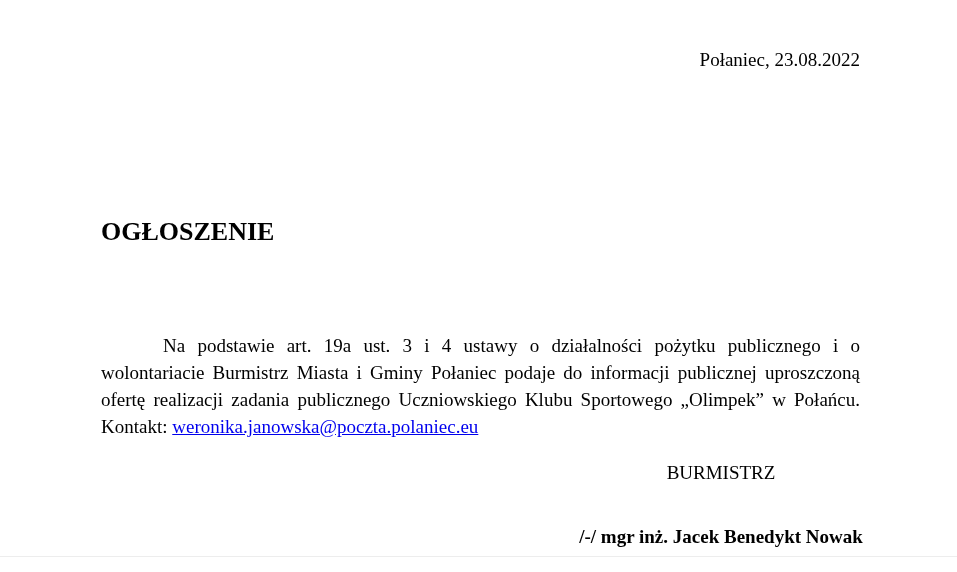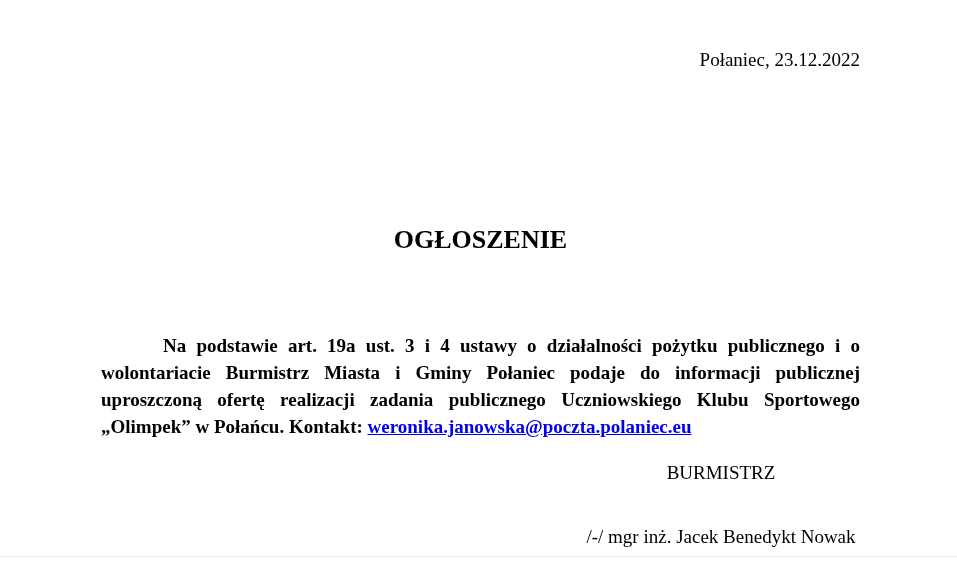--- a/index.html
+++ b/index.html
@@ -23,38 +23,37 @@
     top: 48px;
     left: 101px;
     right: 97px;
     text-align: right;
     font-size: 19px;
     line-height: 23px;
     white-space: nowrap;
   }
   .doc-title {
     position: absolute;
-    top: 226px;
+    top: 218px;
     left: 101px;
     right: 97px;
-    text-align: center;
+    text-align: left;
     font-size: 26px;
     font-weight: bold;
     line-height: 28px;
   }
   .body-paragraph {
     position: absolute;
     top: 313px;
     left: 101px;
     right: 97px;
     font-size: 19px;
     line-height: 27px;
     text-align: justify;
     text-indent: 62px;
-    font-weight: bold;
   }
   .body-paragraph a {
     color: #0000ee;
     text-decoration: underline;
   }
   .signature-role {
     position: absolute;
     top: 461px;
     left: 565px;
     width: 312px;
@@ -64,36 +63,37 @@
   }
   .signature-name {
     position: absolute;
     top: 525px;
     left: 565px;
     width: 312px;
     text-align: center;
     font-size: 19px;
     line-height: 23px;
     white-space: nowrap;
+    font-weight: bold;
   }
   .page-edge {
     position: absolute;
     top: 556px;
     left: 0;
     width: 957px;
     height: 1px;
     background: #ededed;
   }
 </style>
 </head>
 <body>
 
 <div class="page">
 
-  <div class="date-line">Połaniec, 23.12.2022</div>
+  <div class="date-line">Połaniec, 23.08.2022</div>
 
   <div class="doc-title">OGŁOSZENIE</div>
 
   <p class="body-paragraph"><span>Na podstawie art. 19a ust. 3 i 4 ustawy o działalności pożytku publicznego i o wolontariacie Burmistrz Miasta i Gminy Połaniec podaje do informacji publicznej uproszczoną ofertę realizacji zadania publicznego Uczniowskiego Klubu Sportowego „Olimpek” w Połańcu. Kontakt: </span><a href="#">weronika.janowska@poczta.polaniec.eu</a></p>
 
   <div class="signature-role">BURMISTRZ</div>
 
   <div class="signature-name">/-/ mgr inż. Jacek Benedykt Nowak</div>
 
   <div class="page-edge"></div>

